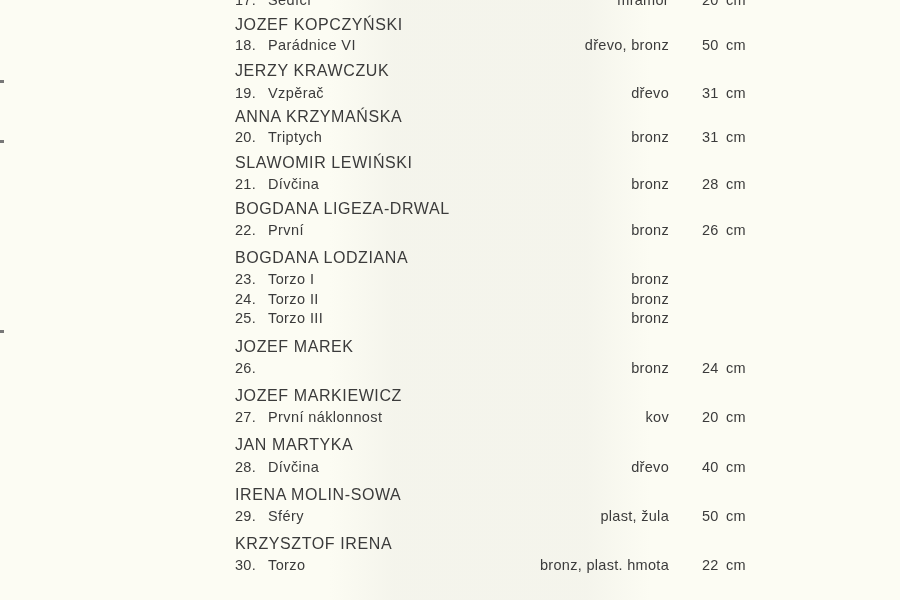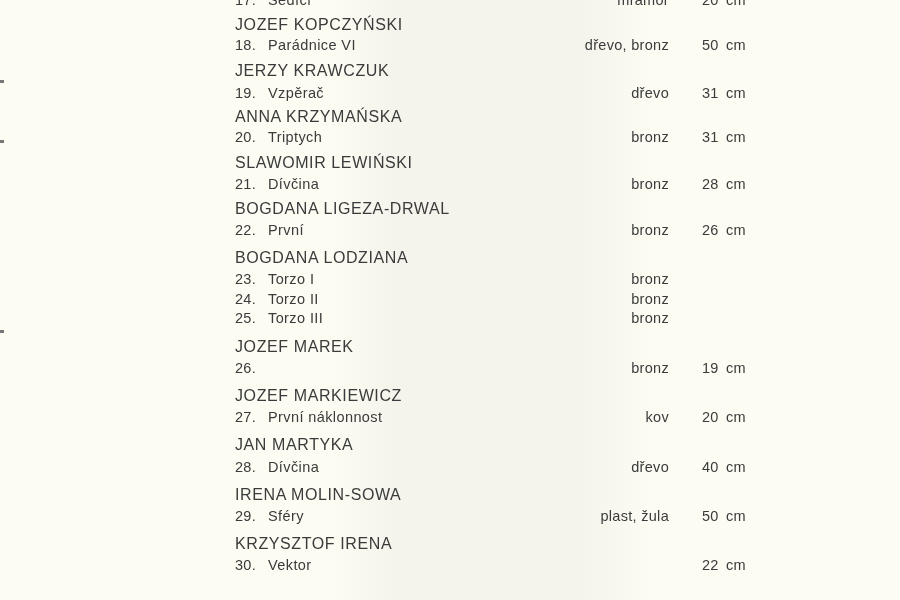--- a/index.html
+++ b/index.html
@@ -154,21 +154,21 @@
     <span class="num">25.</span>
     <span class="title">Torzo III</span>
     <span class="material">bronz</span>
     <span class="size"></span>
   </div>
 
   <div class="artist" style="top:339px">JOZEF MAREK</div>
   <div class="work" style="top:359px">
     <span class="num">26.</span>
     <span class="material">bronz</span>
-    <span class="size">19 cm</span>
+    <span class="size">24 cm</span>
   </div>
 
   <div class="artist" style="top:388px">JOZEF MARKIEWICZ</div>
   <div class="work" style="top:408px">
     <span class="num">27.</span>
     <span class="title">První náklonnost</span>
     <span class="material">kov</span>
     <span class="size">20 cm</span>
   </div>
 
@@ -184,17 +184,18 @@
   <div class="work" style="top:507px">
     <span class="num">29.</span>
     <span class="title">Sféry</span>
     <span class="material">plast, žula</span>
     <span class="size">50 cm</span>
   </div>
 
   <div class="artist" style="top:536px">KRZYSZTOF IRENA</div>
   <div class="work" style="top:556px">
     <span class="num">30.</span>
-    <span class="title">Vektor</span>
+    <span class="title">Torzo</span>
+    <span class="material">bronz, plast. hmota</span>
     <span class="size">22 cm</span>
   </div>
 
 </div>
 
 </body></html>

